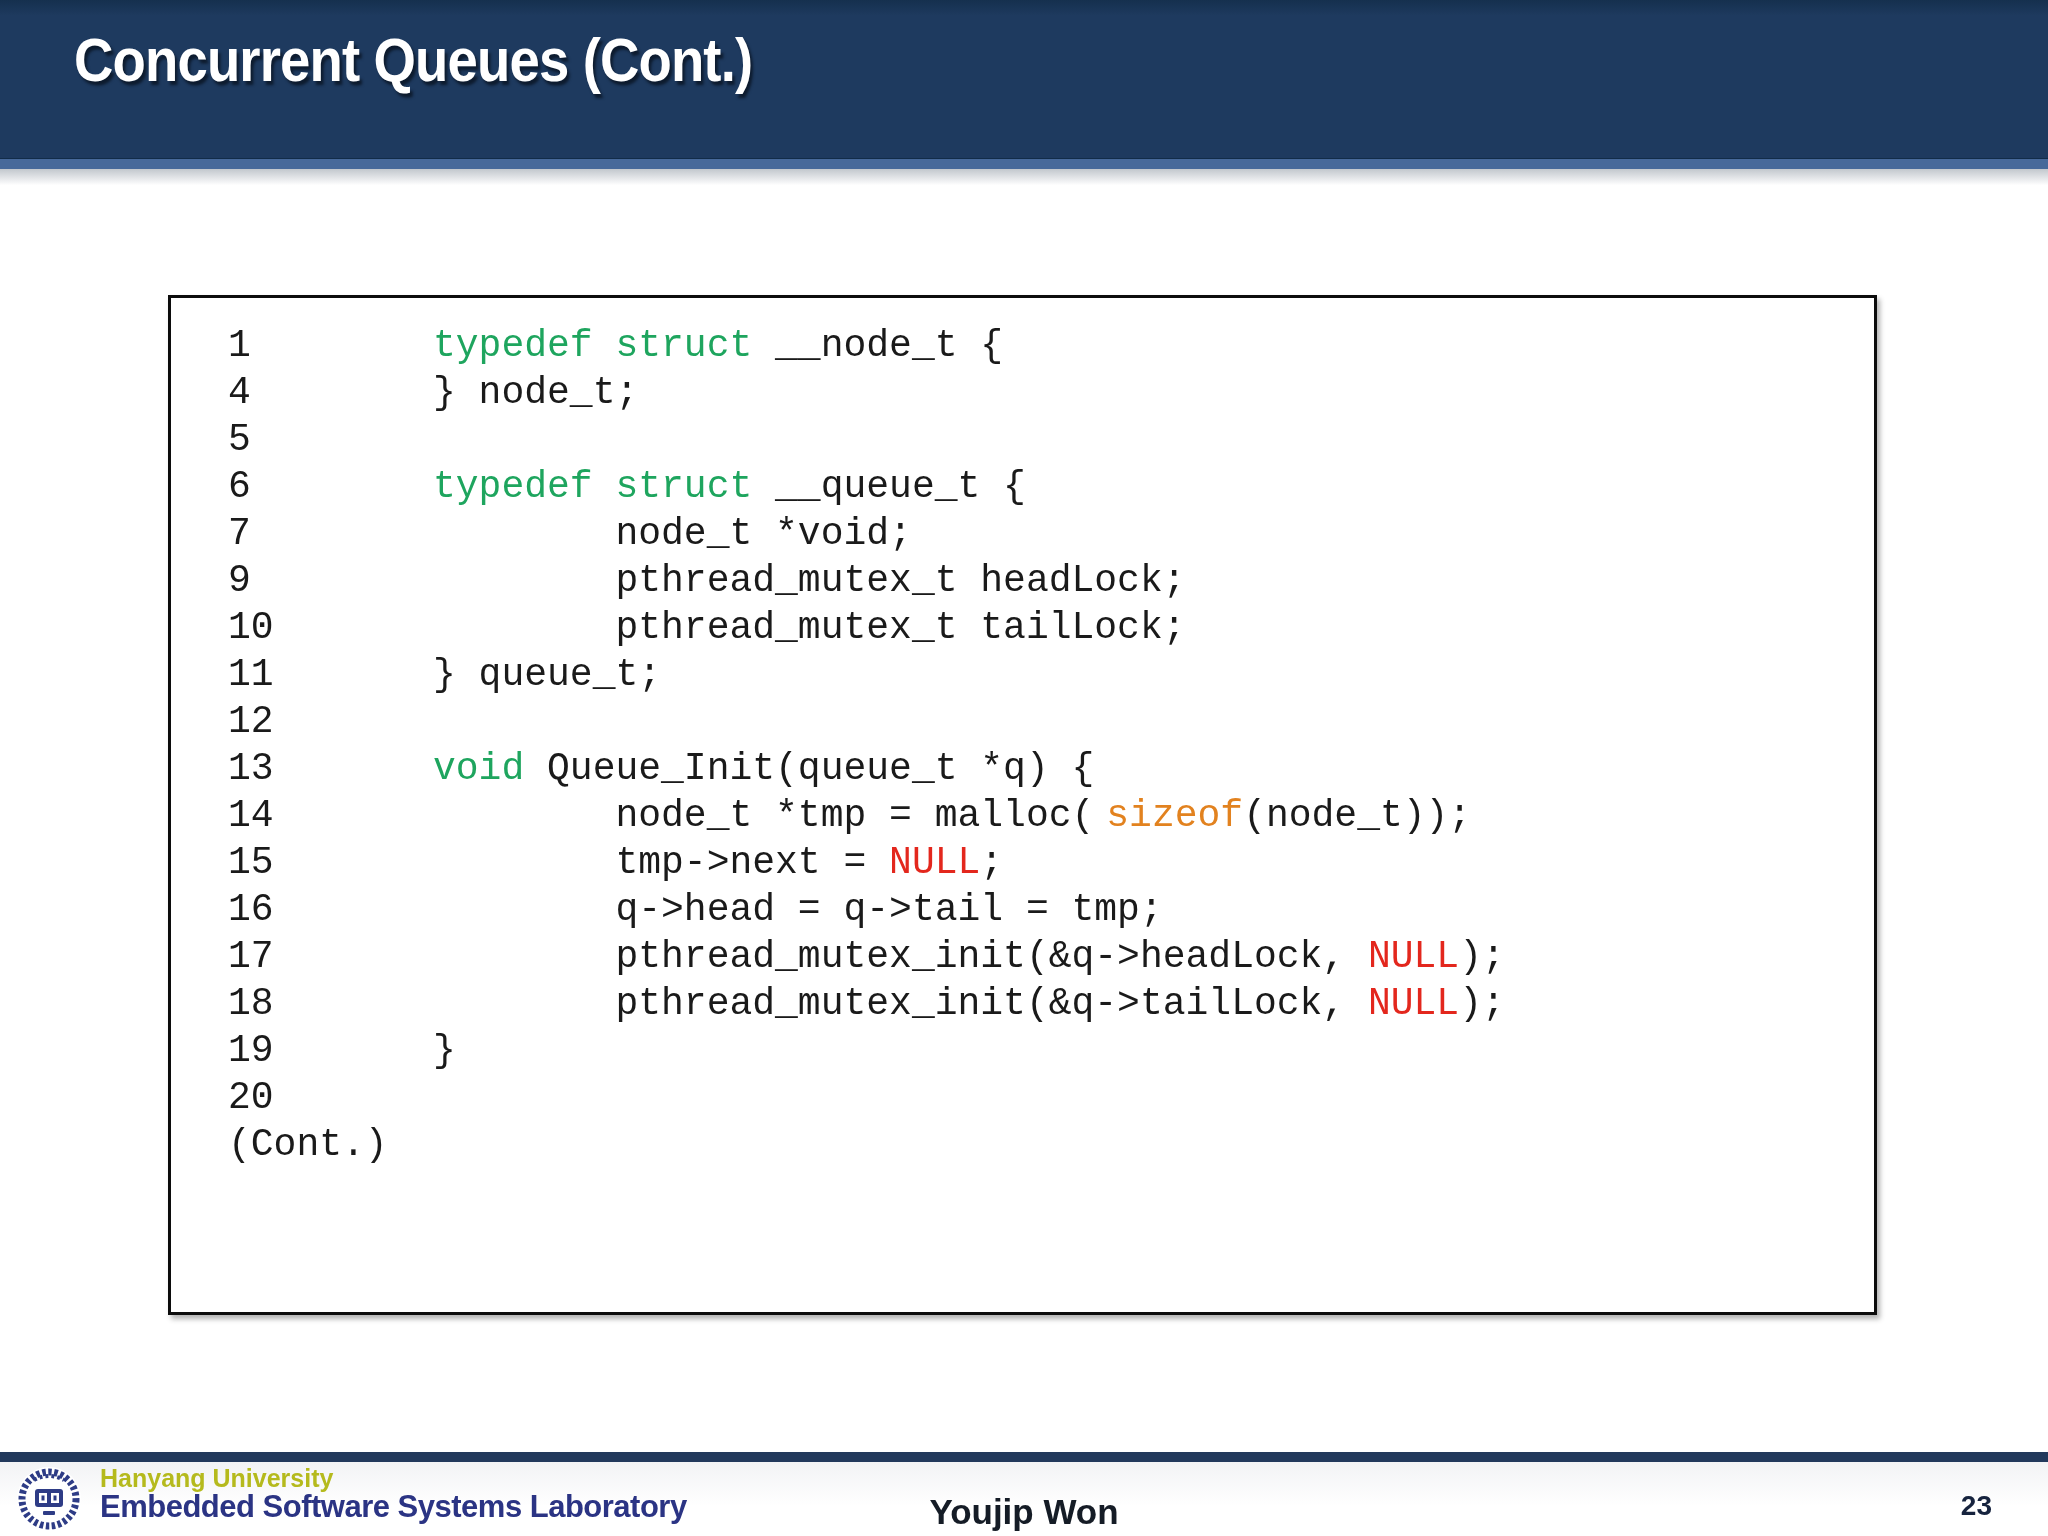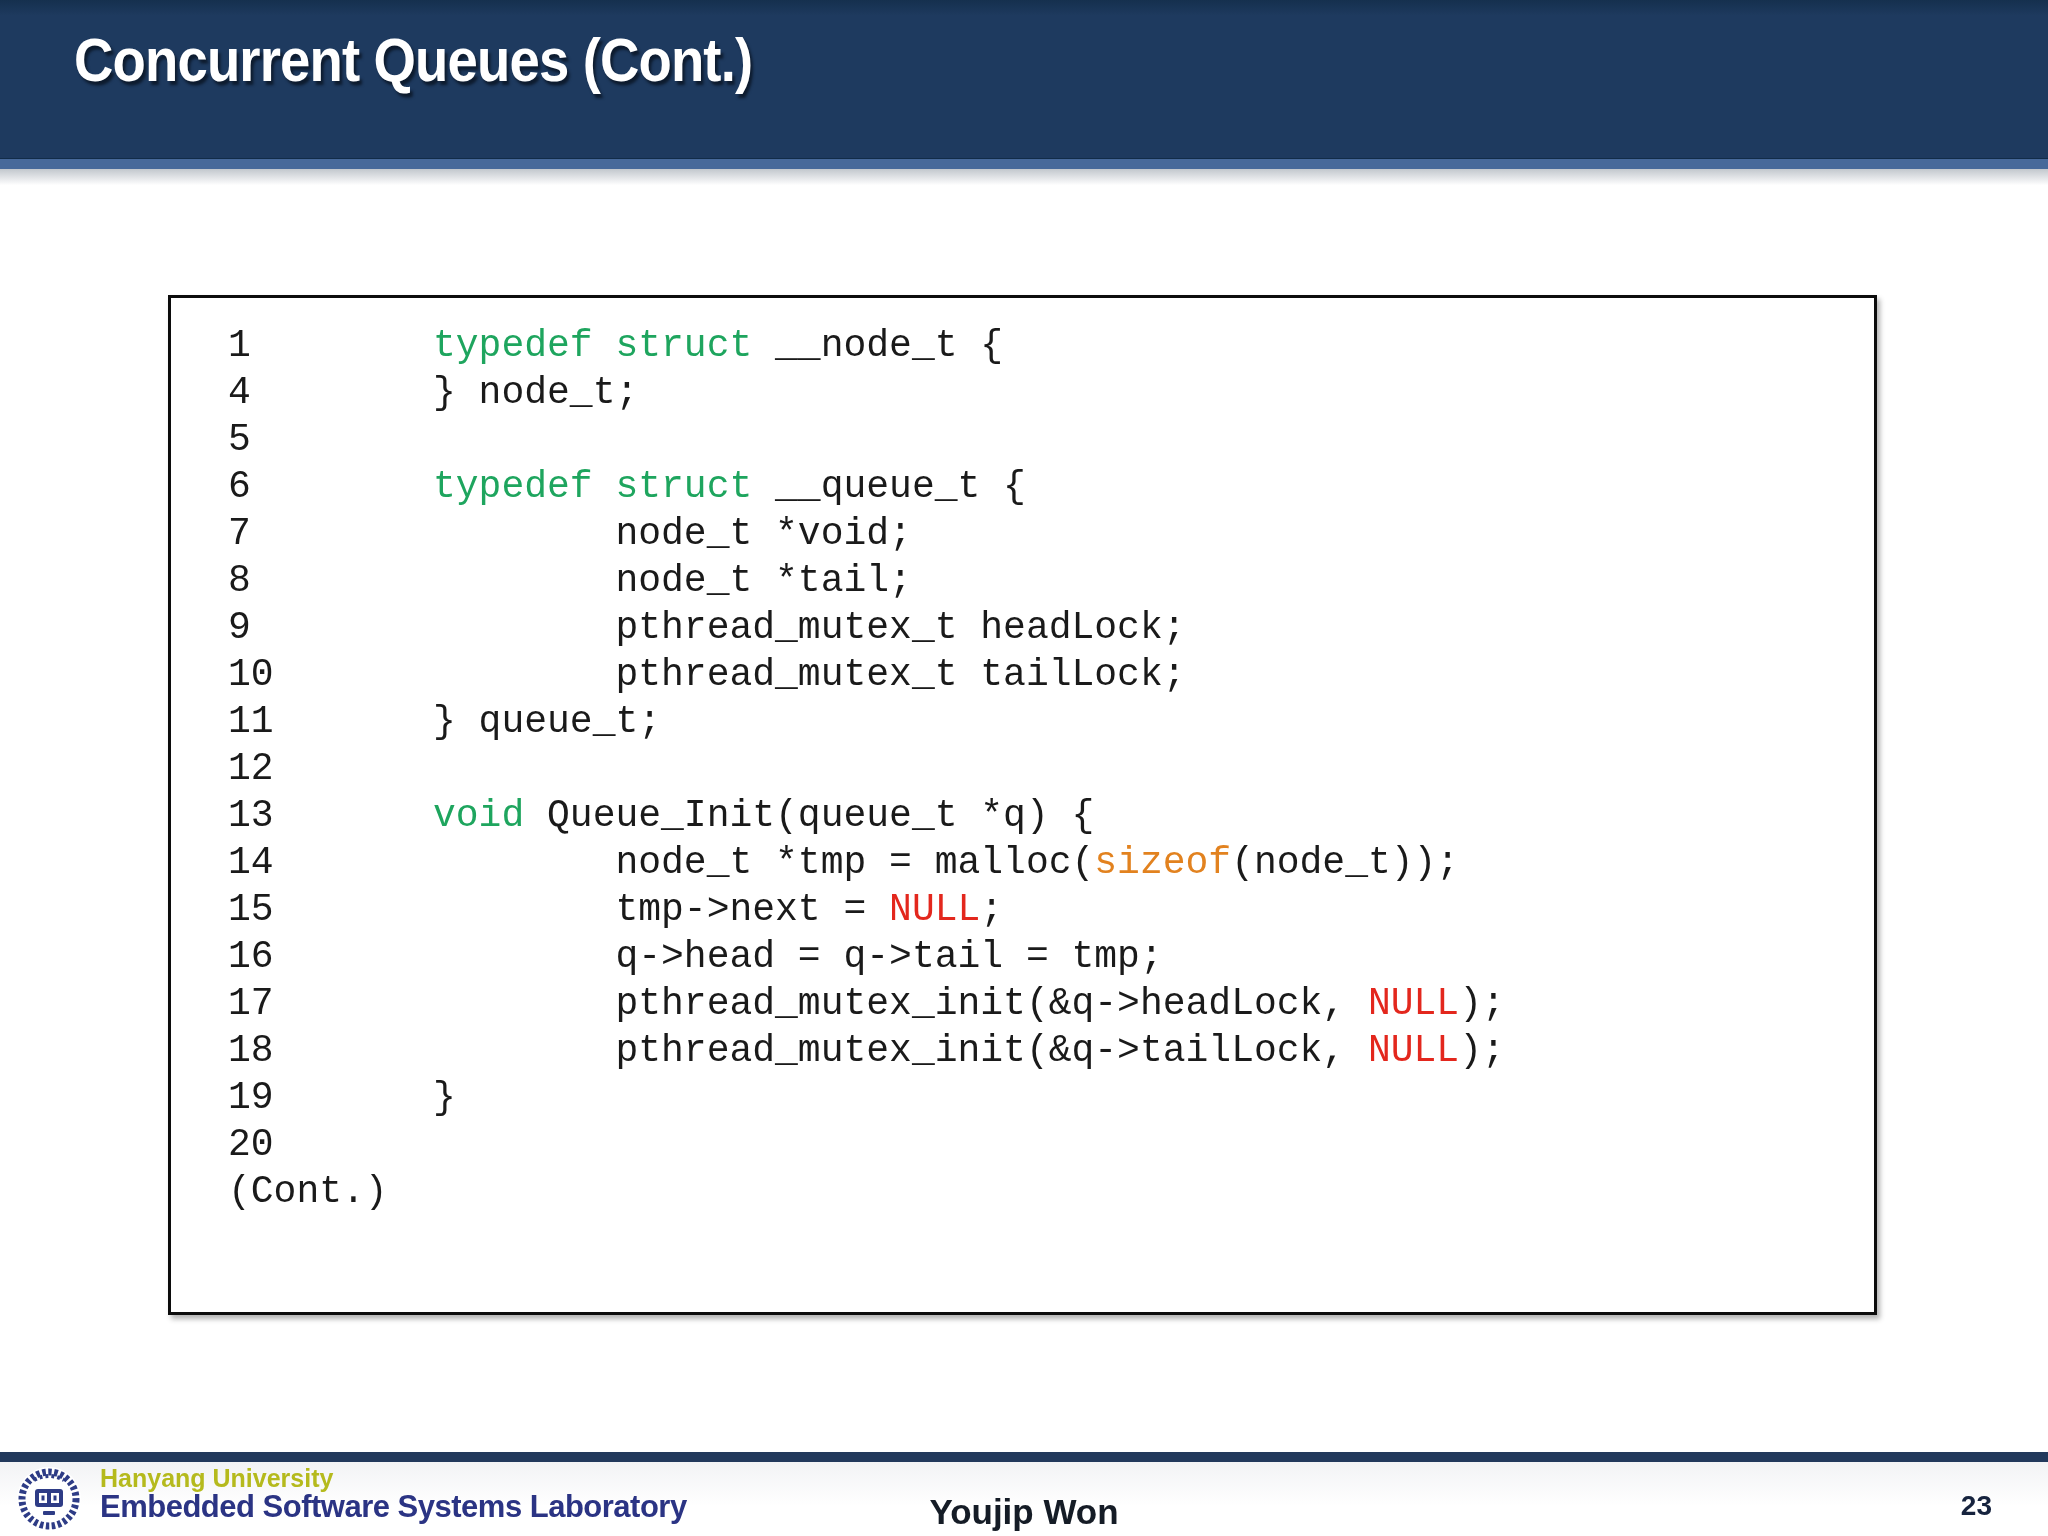--- a/index.html
+++ b/index.html
@@ -83,27 +83,26 @@
   <div class="header-shadow"></div>
   <div class="slide-title">Concurrent Queues (Cont.)</div>
 
   <div class="codebox">
     <div class="code">
         <div class="code-line"><span class="ln">1</span><span style="color: rgb(30, 165, 94);">typedef struct </span><span style="color: rgb(26, 26, 26);">__node_t {</span></div>
         <div class="code-line"><span class="ln">4</span><span style="color: rgb(26, 26, 26);">} node_t;</span></div>
         <div class="code-line"><span class="ln">5</span></div>
         <div class="code-line"><span class="ln">6</span><span style="color: rgb(30, 165, 94);">typedef struct </span><span style="color: rgb(26, 26, 26);">__queue_t {</span></div>
         <div class="code-line"><span class="ln">7</span><span style="color: rgb(26, 26, 26);">        node_t *void;</span></div>
-        <div class="code-line"><span class="ln">8</span><span style="color: rgb(26, 26, 26);">        node_t *tail;</span></div>
         <div class="code-line"><span class="ln">9</span><span style="color: rgb(26, 26, 26);">        pthread_mutex_t headLock;</span></div>
         <div class="code-line"><span class="ln">10</span><span style="color: rgb(26, 26, 26);">        pthread_mutex_t tailLock;</span></div>
         <div class="code-line"><span class="ln">11</span><span style="color: rgb(26, 26, 26);">} queue_t;</span></div>
         <div class="code-line"><span class="ln">12</span></div>
         <div class="code-line"><span class="ln">13</span><span style="color: rgb(30, 165, 94);">void</span><span style="color: rgb(26, 26, 26);"> Queue_Init(queue_t *q) {</span></div>
-        <div class="code-line"><span class="ln">14</span><span style="color: rgb(26, 26, 26);">        node_t *tmp = malloc(</span><span style="color: rgb(226, 130, 31);">sizeof</span><span style="color: rgb(26, 26, 26);">(node_t));</span></div>
+        <div class="code-line"><span class="ln">14</span><span style="color: rgb(26, 26, 26);">        node_t *tmp = malloc(</span><span style="color: rgb(226, 130, 31); margin-left: 12px;">sizeof</span><span style="color: rgb(26, 26, 26);">(node_t));</span></div>
         <div class="code-line"><span class="ln">15</span><span style="color: rgb(26, 26, 26);">        tmp-&gt;next = </span><span style="color: rgb(227, 39, 29);">NULL</span><span style="color: rgb(26, 26, 26);">;</span></div>
         <div class="code-line"><span class="ln">16</span><span style="color: rgb(26, 26, 26);">        q-&gt;head = q-&gt;tail = tmp;</span></div>
         <div class="code-line"><span class="ln">17</span><span style="color: rgb(26, 26, 26);">        pthread_mutex_init(&amp;q-&gt;headLock, </span><span style="color: rgb(227, 39, 29);">NULL</span><span style="color: rgb(26, 26, 26);">);</span></div>
         <div class="code-line"><span class="ln">18</span><span style="color: rgb(26, 26, 26);">        pthread_mutex_init(&amp;q-&gt;tailLock, </span><span style="color: rgb(227, 39, 29);">NULL</span><span style="color: rgb(26, 26, 26);">);</span></div>
         <div class="code-line"><span class="ln">19</span><span style="color: rgb(26, 26, 26);">}</span></div>
         <div class="code-line"><span class="ln">20</span></div>
         <div class="code-line"><span style="color: rgb(26, 26, 26);">(Cont.)</span></div>
       </div>
   </div>
 

